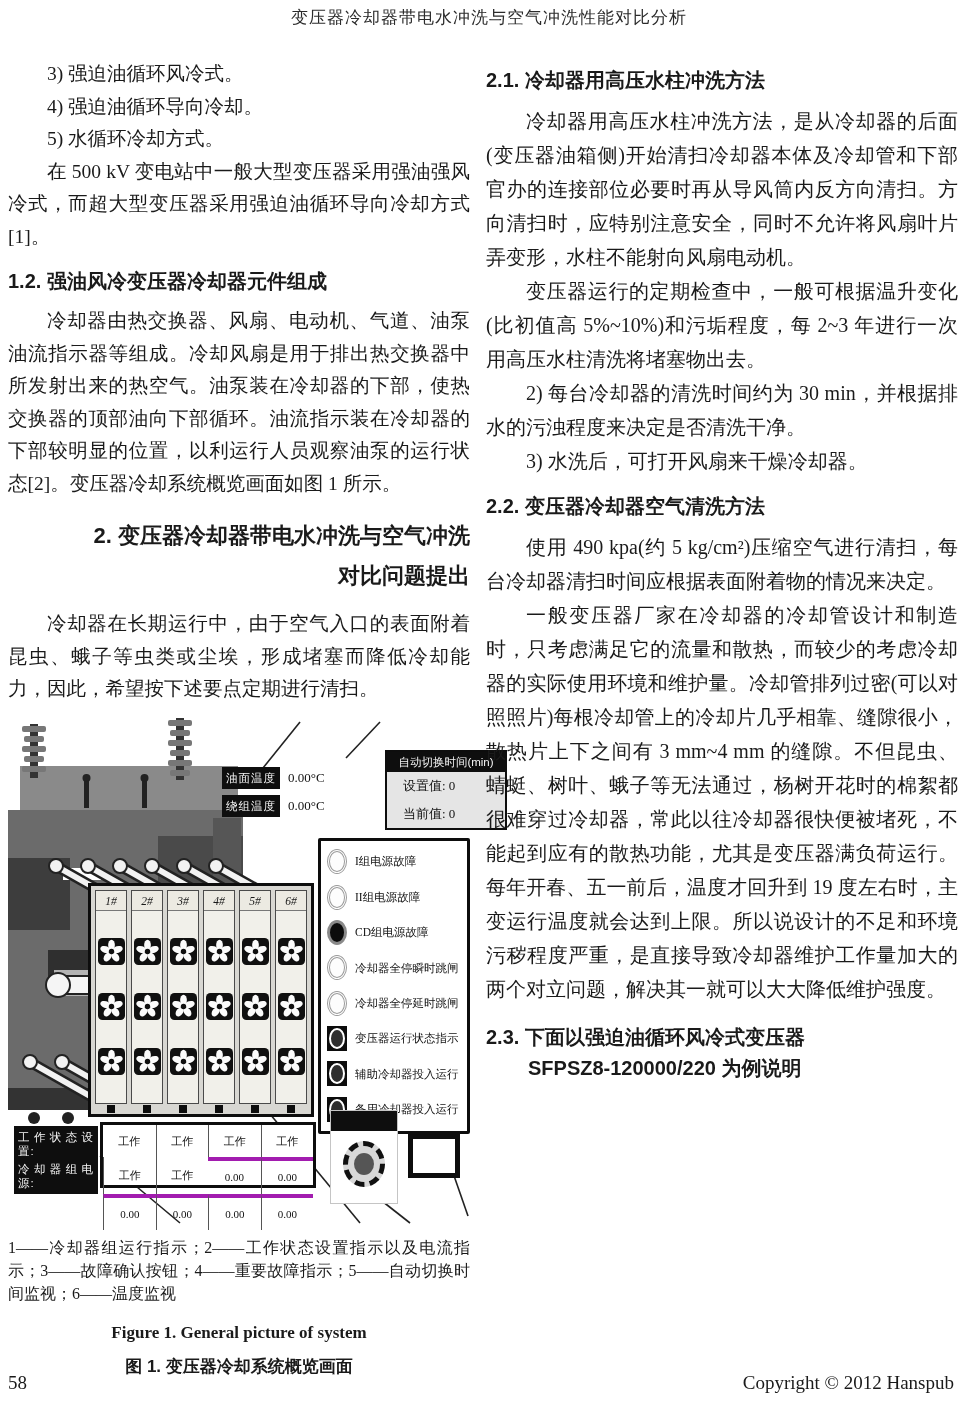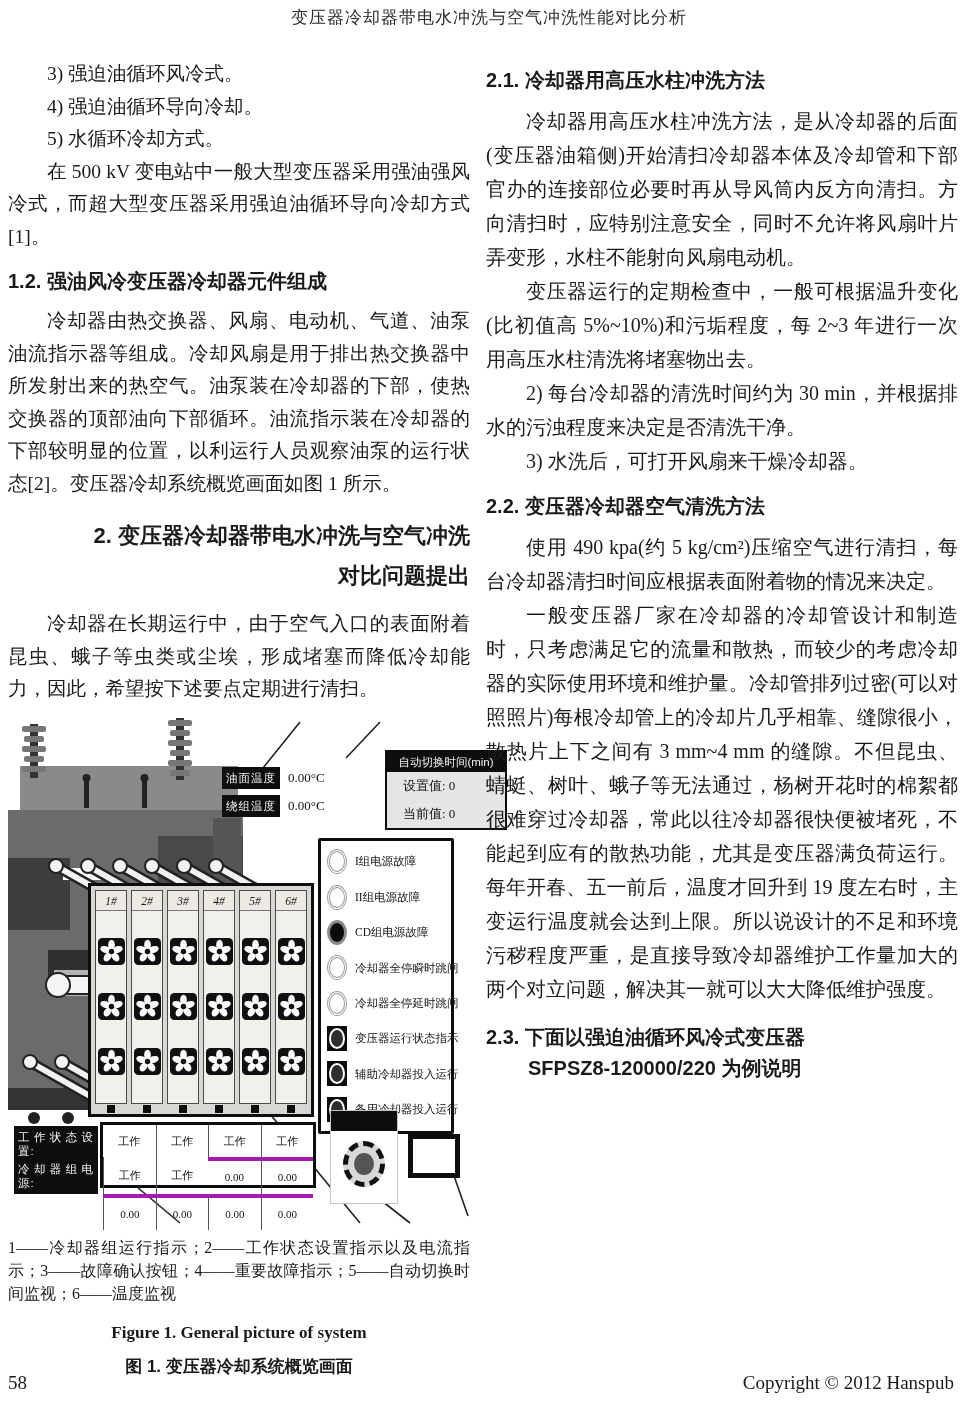--- a/index.html
+++ b/index.html
@@ -46,21 +46,21 @@
   .auto-box {
     position:absolute; left:330px; top:32px; width:118px;
     border:2px solid #0d0d0d; background:#e5e5e5;margin-left:47px;
   }
   .auto-head {
     background:#0e0e0e; color:#f5f5f5; font-size:11.5px; line-height:20px;
     text-align:center; font-family:"Liberation Sans","DejaVu Sans",sans-serif;
   }
   .auto-row { font-size:13px; line-height:28px; padding-left:16px; color:#111; }
   .status-panel {
-    position:absolute; left:310px; top:120px; width:136px; height:296px;
+    position:absolute; left:310px; top:120px; width:152px; height:296px;
     border:3px solid #0d0d0d; border-radius:2px; background:#fff;
     display:flex; flex-direction:column; justify-content:space-evenly;
     padding:2px 0 2px 6px; box-sizing:border-box;
   }
   .st-row { display:flex; align-items:center; gap:8px; }
   .lamp { width:20px; height:25px; flex:0 0 auto; box-sizing:border-box; }
   .lamp-off  { border:3px double #9a9a9a; border-radius:50%; background:#fdfdfd; }
   .lamp-dark { border:3px solid #8a8a8a; border-radius:50%; background:#0c0c0c; }
   .lamp-on   { background:#0c0c0c; position:relative; }
   .lamp-on::before {

